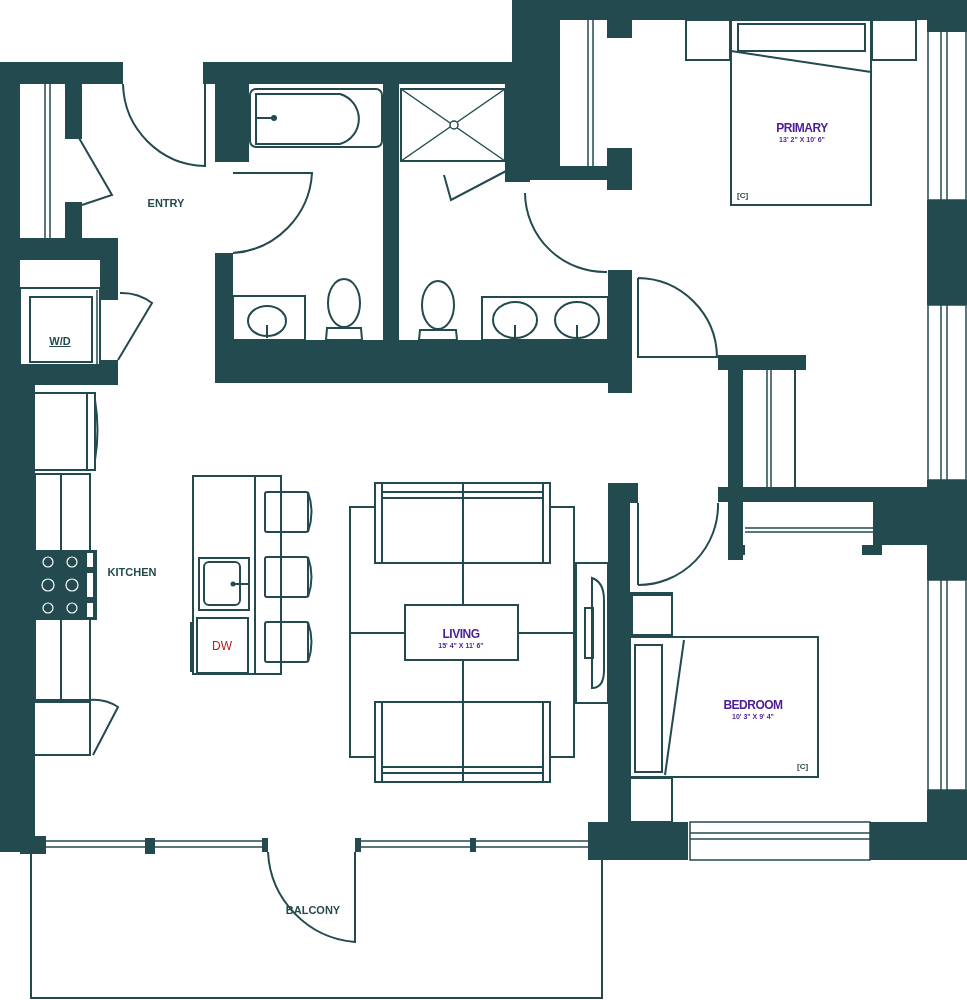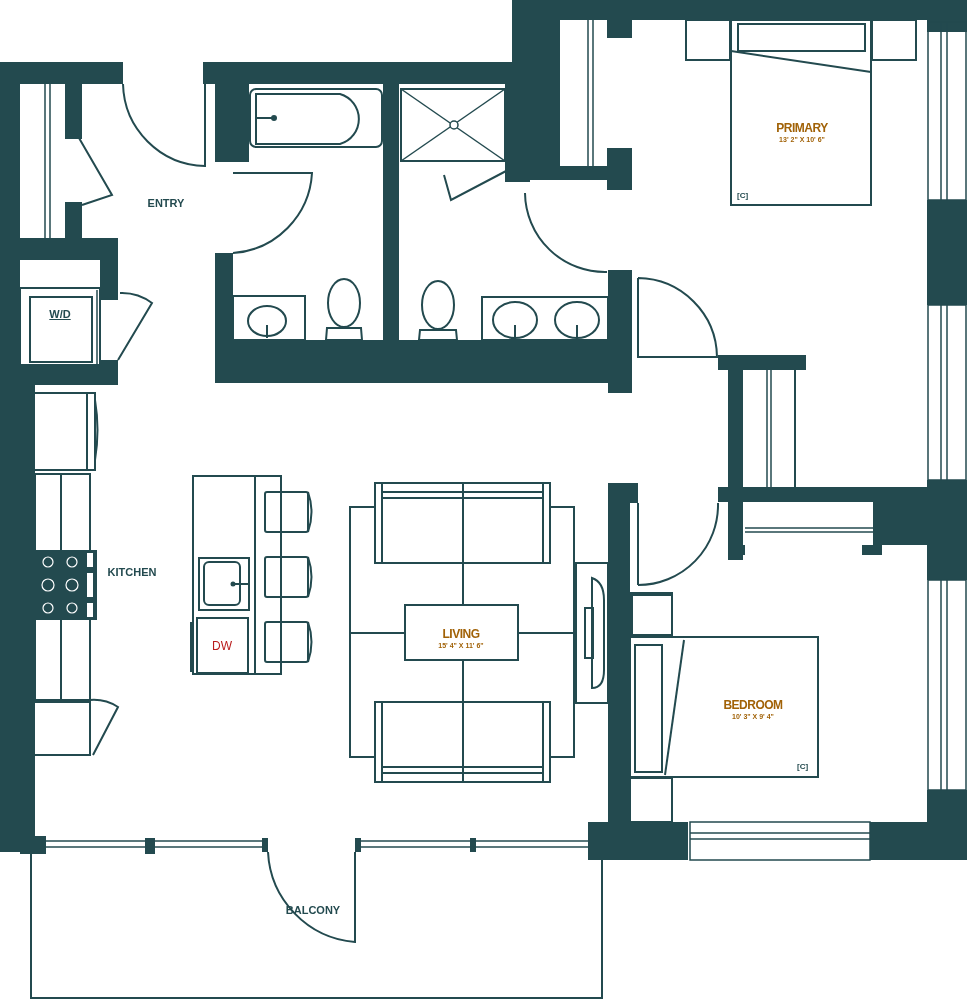--- a/index.html
+++ b/index.html
@@ -2,21 +2,21 @@
 <html><head>
 <meta charset="utf-8">
 <style>
   html,body{margin:0;padding:0;background:#ffffff;}
   body{width:967px;height:1000px;overflow:hidden;position:relative;font-family:"Liberation Sans",sans-serif;}
   #plan{position:absolute;left:0;top:0;width:967px;height:1000px;}
   .w{fill:#234a4f;}
   .l{fill:none;stroke:#234a4f;stroke-width:2;}
   .lt{fill:none;stroke:#234a4f;stroke-width:1.5;}
   .lf{fill:#ffffff;stroke:#234a4f;stroke-width:2;}
-  .lbl{position:absolute;color:#a16207;font-family:"Liberation Sans",sans-serif;font-weight:bold;text-align:center;white-space:nowrap;transform:translateX(-50%);}
+  .lbl{position:absolute;color:#4c1d95;font-family:"Liberation Sans",sans-serif;font-weight:bold;text-align:center;white-space:nowrap;transform:translateX(-50%);}
   .name{font-size:12px;letter-spacing:-0.5px;}
   .dim{font-size:7px;font-weight:bold;margin-top:1px;}
   .small{position:absolute;color:#234a4f;font-size:11px;font-weight:bold;transform:translate(-50%,-50%);}
   .dw{position:absolute;color:#b91c1c;font-size:12px;transform:translate(-50%,-50%);}
   .closet-tag{position:absolute;color:#234a4f;font-size:8px;font-weight:bold;}
 </style>
 </head>
 <body>
 
 <svg id="plan" viewBox="0 0 967 1000" xmlns="http://www.w3.org/2000/svg">
@@ -280,14 +280,14 @@
 
 <div class="lbl" style="left:721px;top:698px;margin-left:32px;">
   <div class="name">BEDROOM</div>
   <div class="dim">10' 3" X 9' 4"</div>
 </div>
 <div class="closet-tag" style="left:797px;top:762px;">[C]</div>
 
 <div class="small" style="left:166px;top:203px;text-align:right;">ENTRY</div>
 <div class="small" style="left:132px;top:572px;">KITCHEN</div>
 <div class="small" style="left:313px;top:910px;">BALCONY</div>
-<div class="small" style="left:60px;top:314px;text-decoration:underline;">W/D</div>
+<div class="small" style="left:60px;top:341px;text-decoration:underline;">W/D</div>
 <div class="dw" style="left:222px;top:646px;">DW</div>
 
 </body></html>

